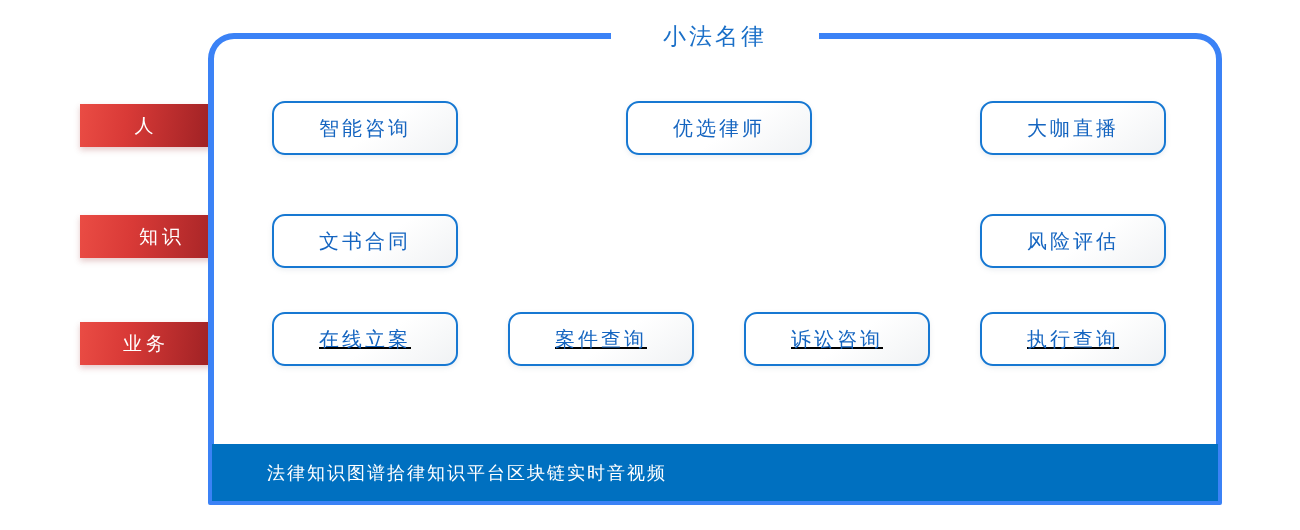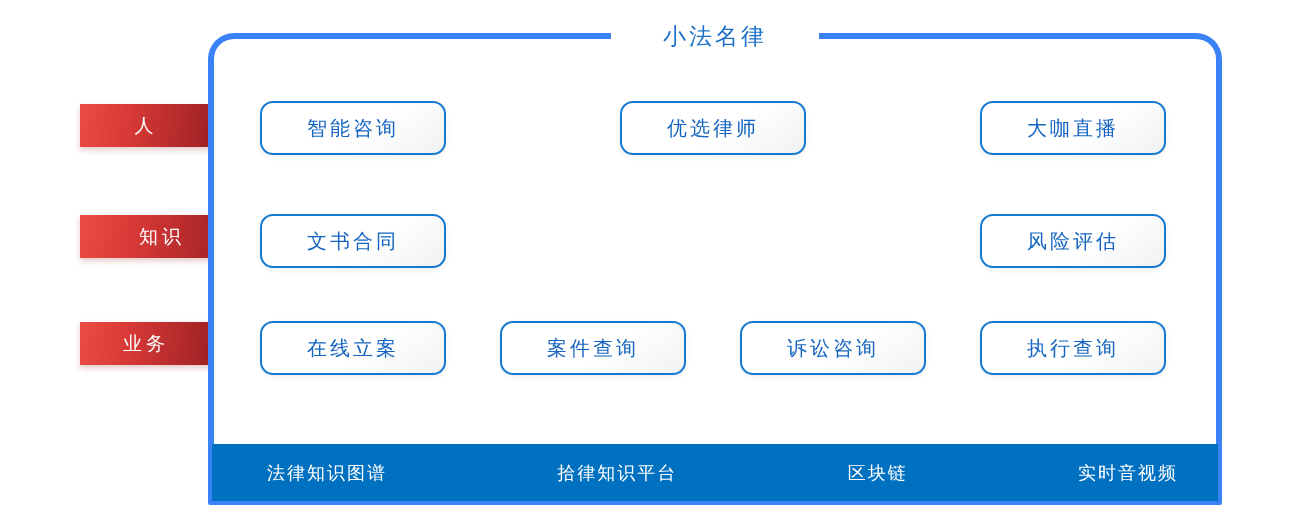--- a/index.html
+++ b/index.html
@@ -37,42 +37,42 @@
     position:absolute;top:-2px;left:50%;
     transform:translate(-50%,-50%);
     background:#ffffff;
     padding:0 52px;
     color:#1b70c8;font-size:23px;letter-spacing:3px;
     white-space:nowrap;line-height:1.2;
   }
   .btn-row{
     position:absolute;left:0;right:0;
     display:flex;justify-content:space-between;
-    padding:0 50px 0 46px;
+    padding:0 50px 0 58px;
   }
   .btn-row-1{top:62px;}
   .btn-row-2{top:175px;}
-  .btn-row-3{top:282px;}
+  .btn-row-3{top:273px;text-decoration:underline;}
   .module-btn{
     box-sizing:border-box;
     width:186px;height:54px;
     display:flex;align-items:center;justify-content:center;
     border:2px solid #1778d2;
     border-radius:13px;
     background:linear-gradient(145deg,#ffffff 55%,#f0f2f4 100%);
     box-shadow:0 2px 5px rgba(120,140,160,0.15);
     color:#1565c0;font-size:20px;letter-spacing:3px;
     white-space:nowrap;
   }
   
   .footer-bar{
     position:absolute;
     left:-2px;right:-2px;bottom:-2px;height:57px;
     background:#0070c0;
-    display:flex;align-items:center;justify-content:space-between;
+    display:flex;align-items:center;
     padding:0 40px 0 55px;
     box-sizing:border-box;
   }
   .footer-item{
     color:#ffffff;font-size:18px;letter-spacing:2px;
     white-space:nowrap;
   }
 </style>
 </head>
 <body>

